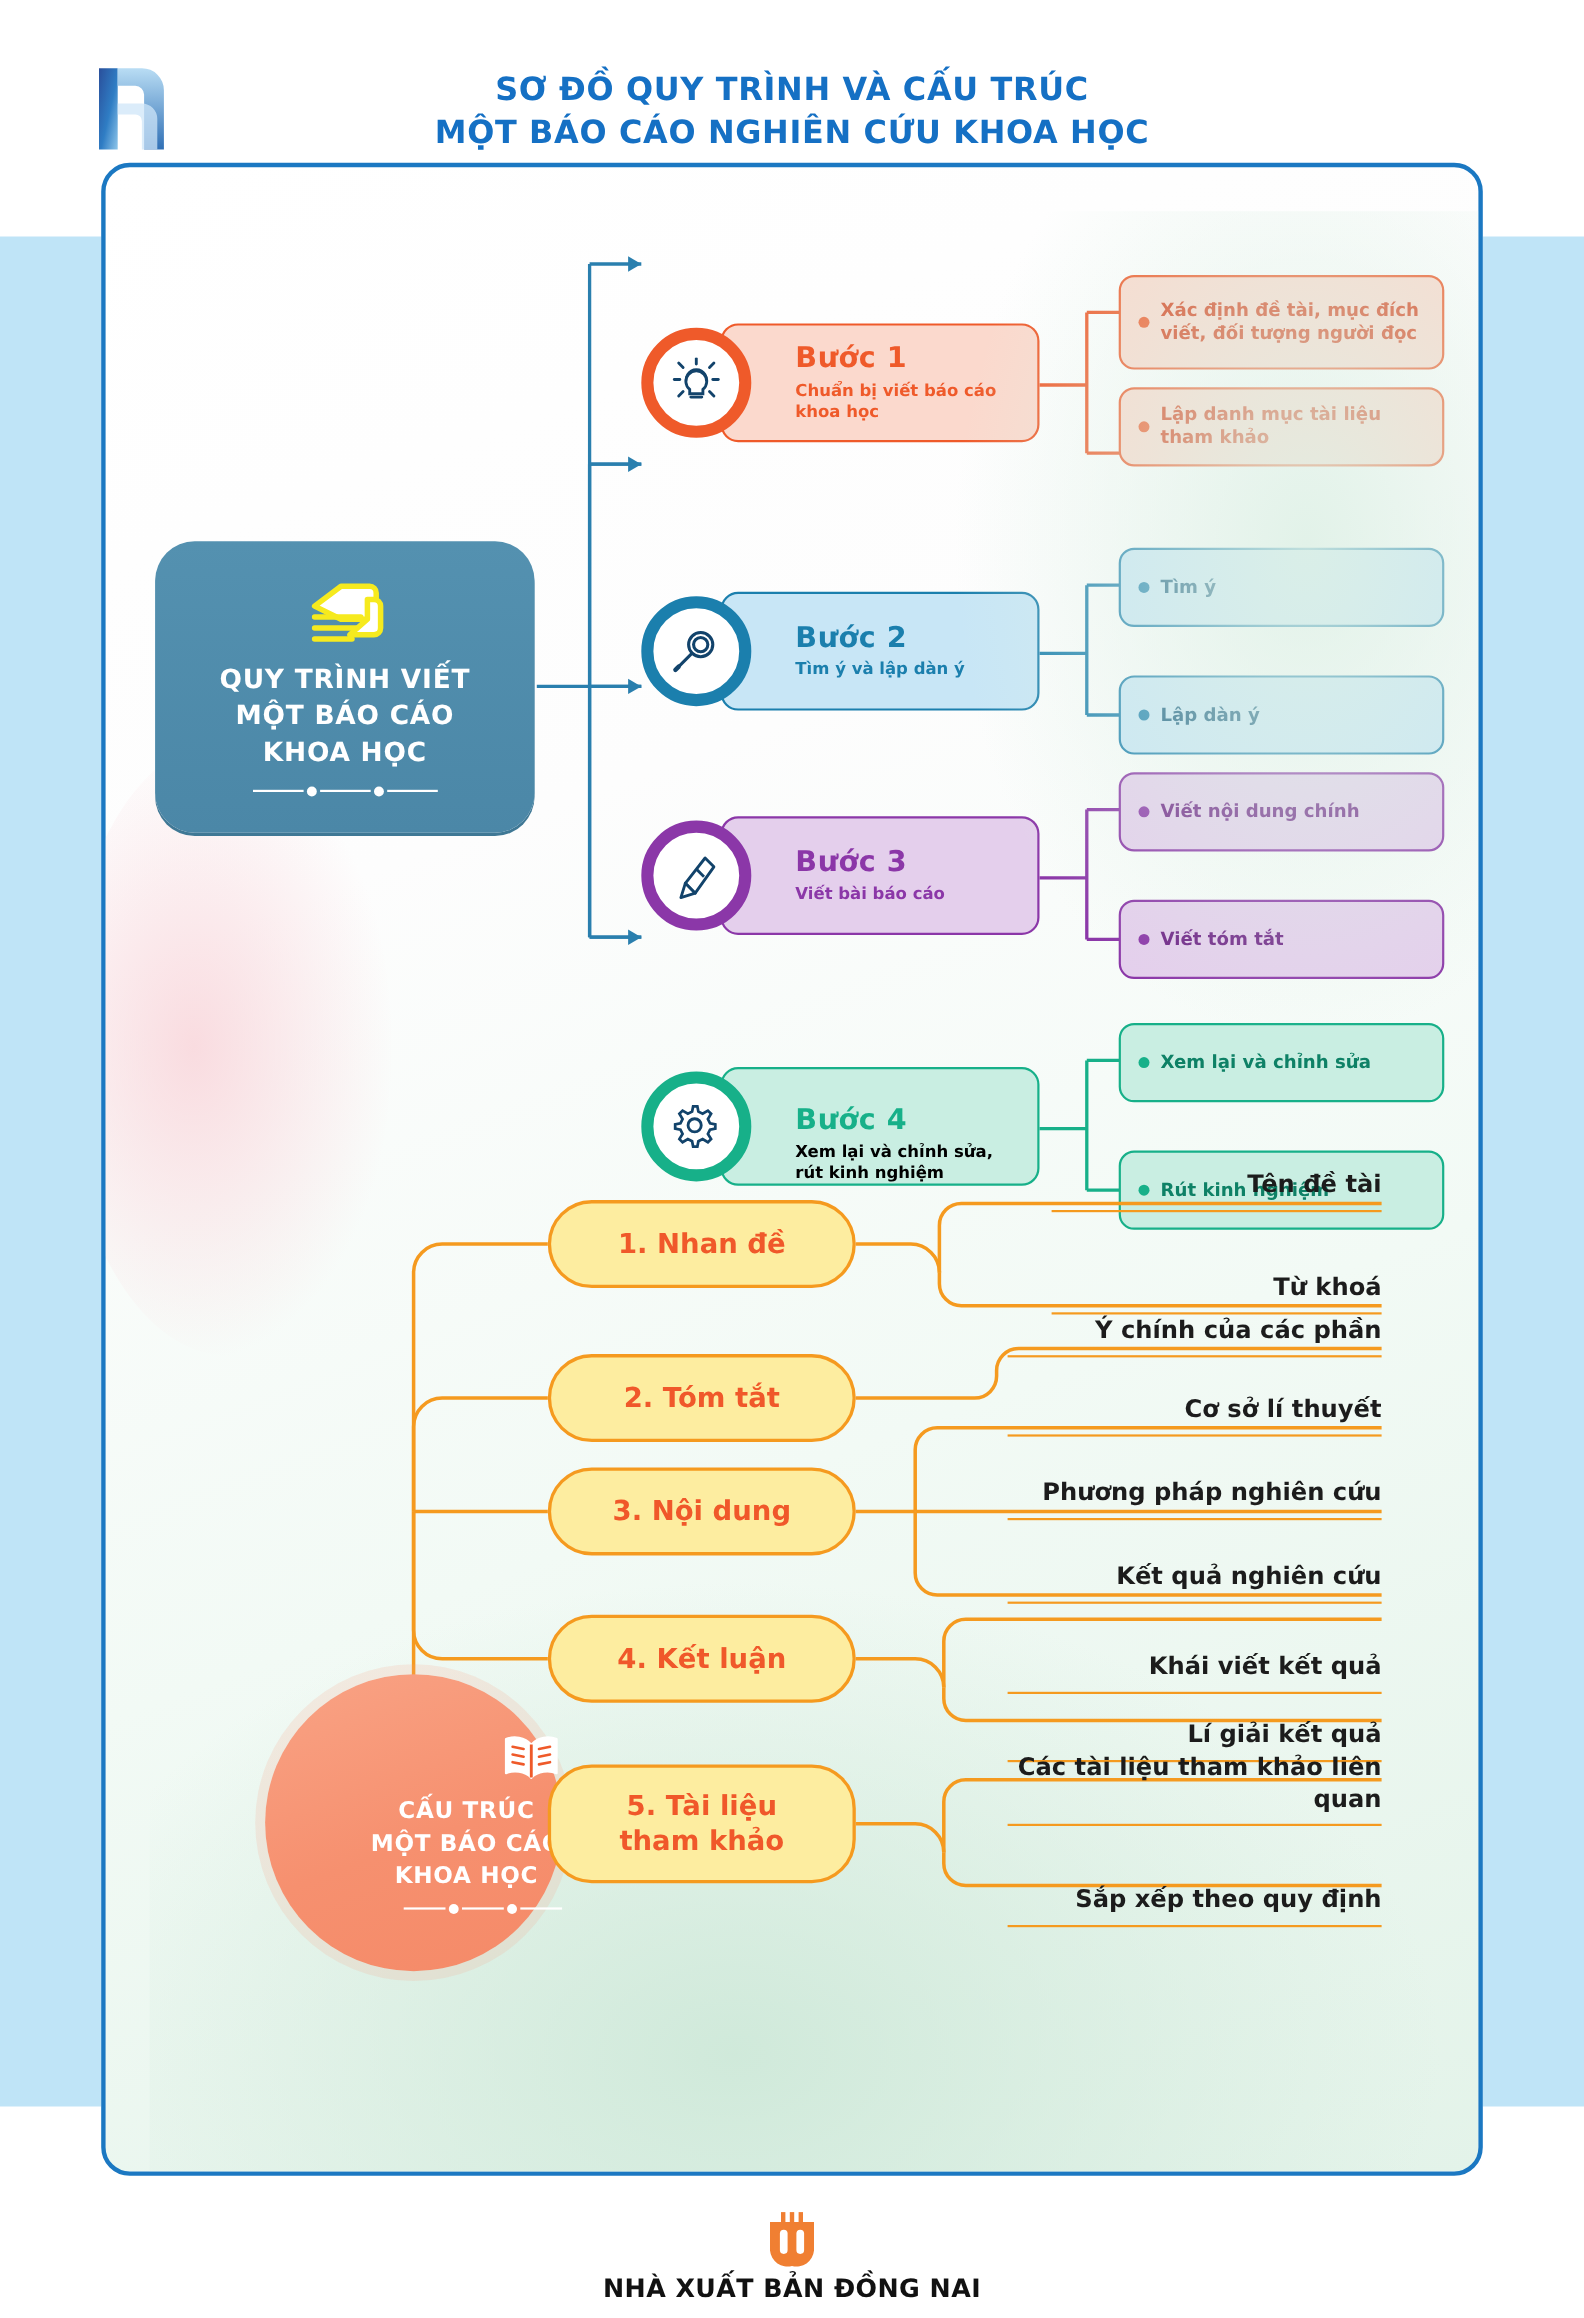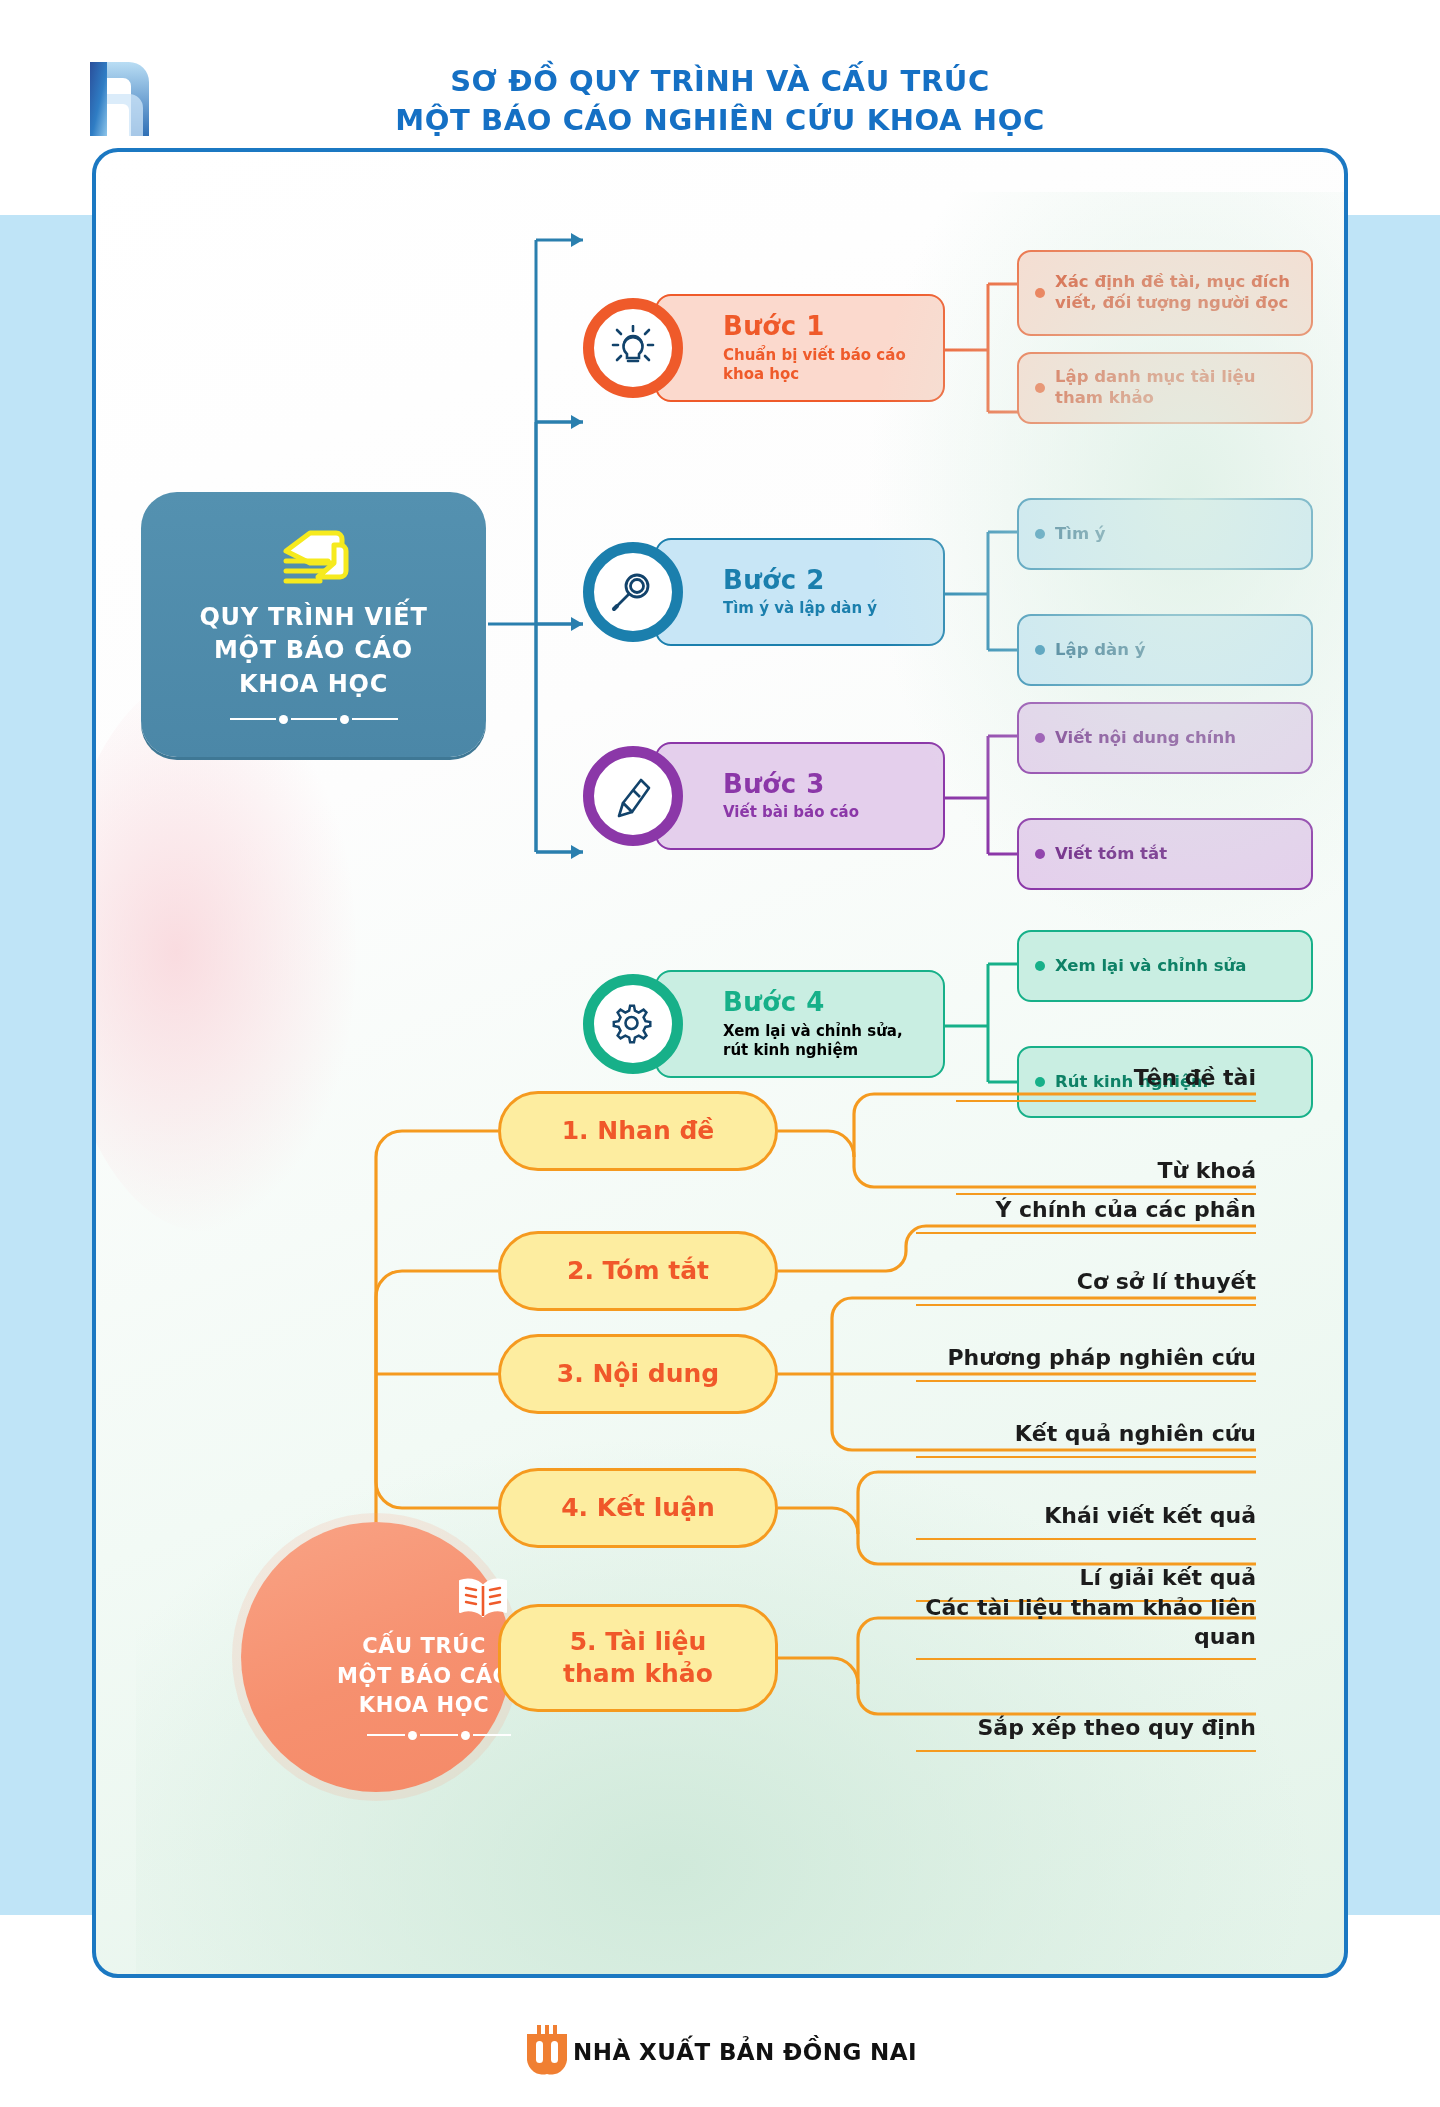--- a/index.html
+++ b/index.html
@@ -128,21 +128,21 @@
 
   .leaf{
     position:absolute; text-align:right; color:#1c1c1c; font-weight:bold;
     font-size:22px; line-height:1.3; padding-bottom:7px;
     border-bottom:2.5px solid #f59a1f;
   }
 
   
   .footer{
     position:absolute; left:0; top:2012px; width:1440px; height:80px;
-    display:flex; align-items:center; justify-content:center; gap:2px;
+    display:flex; align-items:center; justify-content:center; gap:2px;flex-direction:column;
   }
   .footer .fname{
     font-size:23px; font-weight:bold; color:#111; letter-spacing:.4px; text-transform:uppercase;
   }
 </style>
 </head>
 <body>
 
 <div id="page">
 
@@ -347,21 +347,21 @@
         </g>
       </svg>
       <div class="step-icon" style="border-color:#17b089;">
         <svg width="44" height="44" viewBox="0 0 44 44">
           <g stroke="#12436b" stroke-width="2.6" fill="none">
             <path d="M22 5 l4 0 1 5 4 2 5-3 3 3 -3 5 2 4 5 1 0 4 -5 1 -2 4 3 5 -3 3 -5-3 -4 2 -1 5 -4 0 -1-5 -4-2 -5 3 -3-3 3-5 -2-4 -5-1 0-4 5-1 2-4 -3-5 3-3 5 3 4-2 z" transform="translate(-2,-1) scale(.96)"></path>
             <circle cx="20.5" cy="21" r="6"></circle>
           </g>
         </svg>
       </div>
-      <div class="step-card" style="border-color:#17b089; background:#c9eee2;">
+      <div class="step-card" style="border-color:#17b089; background:#c9eee2;justify-content:flex-end;">
         <div class="step-title" style="color:#17b089;">Bước 4</div>
         <div class="step-sub" style="color:#000000;">
           <div>Xem lại và chỉnh sửa,</div>
           <div>rút kinh nghiệm</div>
         </div>
       </div>
       <div class="sub-card" style="left:434px; top:-40px; height:72px; background:#c9eee2; border:2.5px solid #17b089;">
         <span class="bullet" style="background:#17b089;"></span>
         <span class="stxt" style="color:#0e8166;">Xem lại và chỉnh sửa</span>
       </div>

